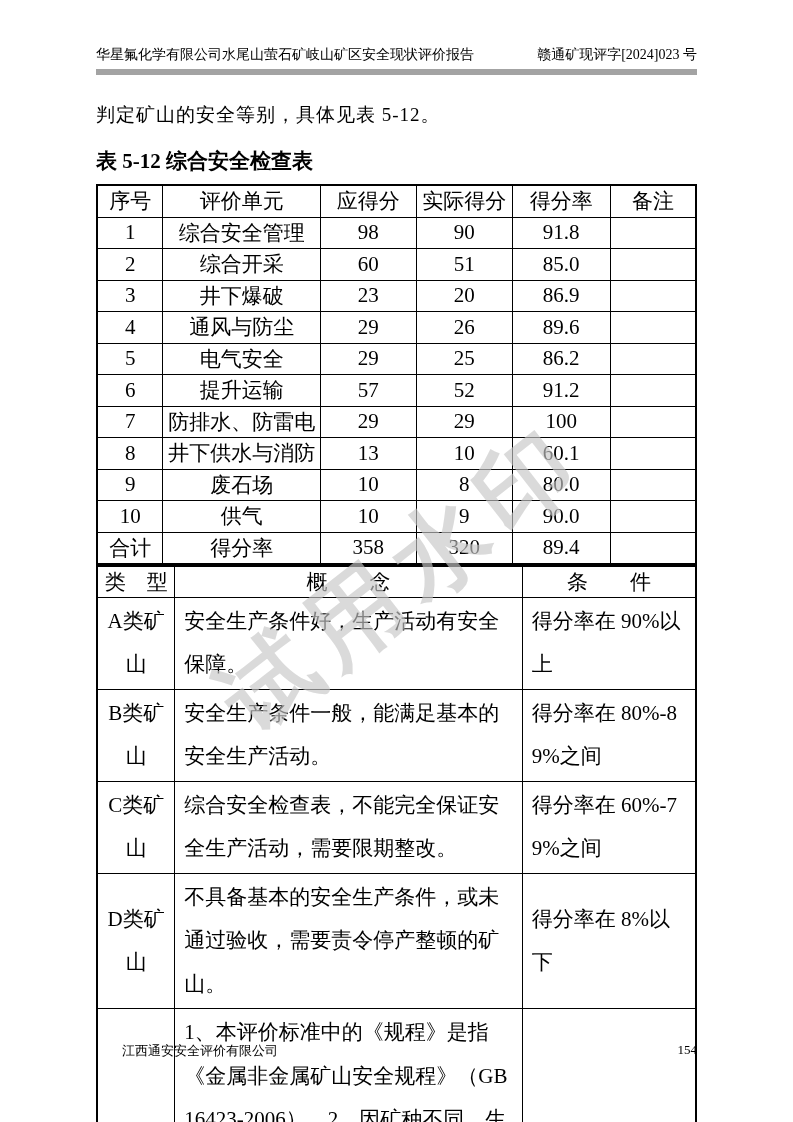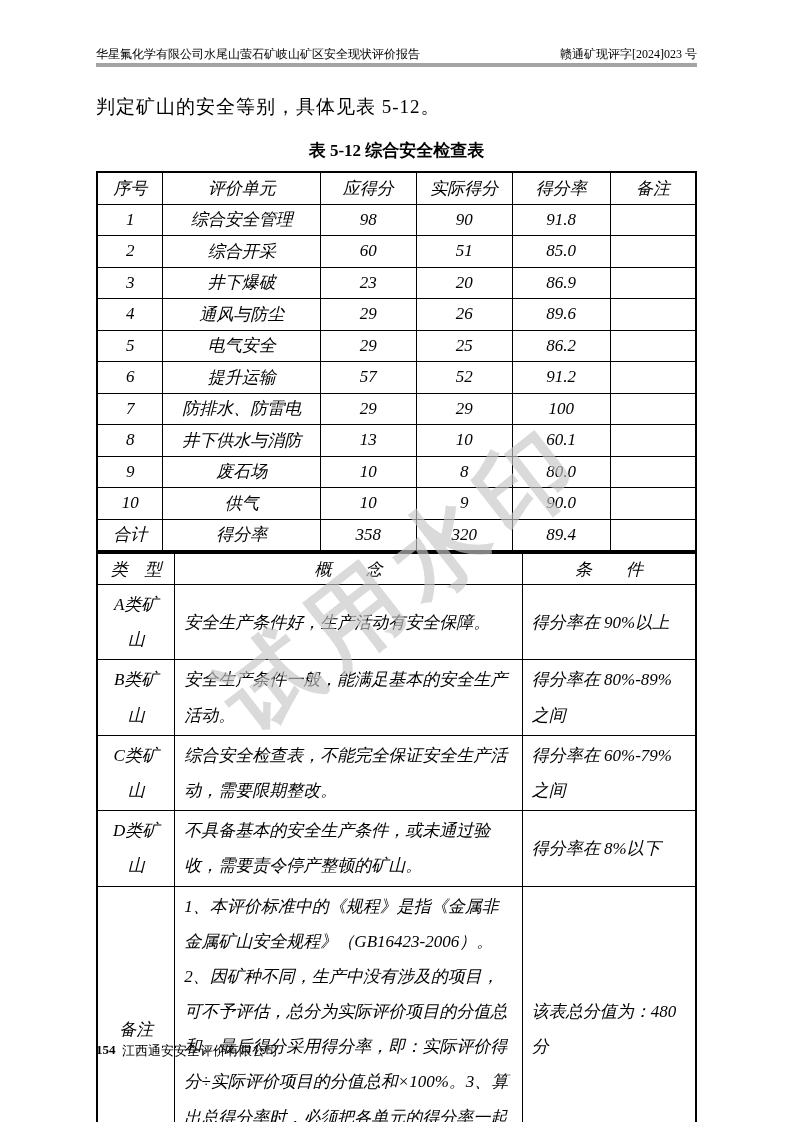--- a/index.html
+++ b/index.html
@@ -19,43 +19,43 @@
     width: 793px;
     height: 1122px;
     box-sizing: border-box;
     padding: 46px 96px 0 96px;
     background: #fff;
   }
   .doc-header {
     display: flex;
     justify-content: space-between;
     align-items: flex-end;
-    font-size: 12px;
-    border-bottom: 4px solid #a3a3a3;
+    font-size: 14px;
+    padding-bottom: 5px;
+    border-bottom: 6px solid #a3a3a3;
     white-space: nowrap;
   }
   .intro {
     font-size: 19px;
     margin: 27px 0 0 0;
     letter-spacing: 1px;
   }
   .table-title {
-    text-align: center;
+    text-align: left;
     font-weight: bold;
-    font-size: 17px;
+    font-size: 21px;
     margin: 19px 0 9px 0;
   }
   .table-title.spaced { letter-spacing: 2px; }
   table {
     width: 100%;
     border-collapse: collapse;
     table-layout: fixed;
-    font-size: 17px;
+    font-size: 21px;
     border: 2px solid #000;
-    font-style: italic;
   }
   td {
     border: 1px solid #000;
     word-break: break-all;
   }
   .tbl1 td {
     height: 30.5px;
     text-align: center;
     vertical-align: middle;
     padding: 0 2px;
@@ -103,22 +103,21 @@
     position: absolute;
     left: 0;
     top: 0;
     margin-left: 26px;
   }
   .footer-page-number {
     position: absolute;
     left: 0;
     right: 0;
     top: 0;
-    text-align: left;
-    font-weight: bold;
+    text-align: right;
   }
 </style>
 </head>
 <body>
 
 <div class="page">
 
   <div class="doc-header">
     <span>华星氟化学有限公司水尾山萤石矿岐山矿区安全现状评价报告</span>
     <span>赣通矿现评字[2024]023 号</span>

